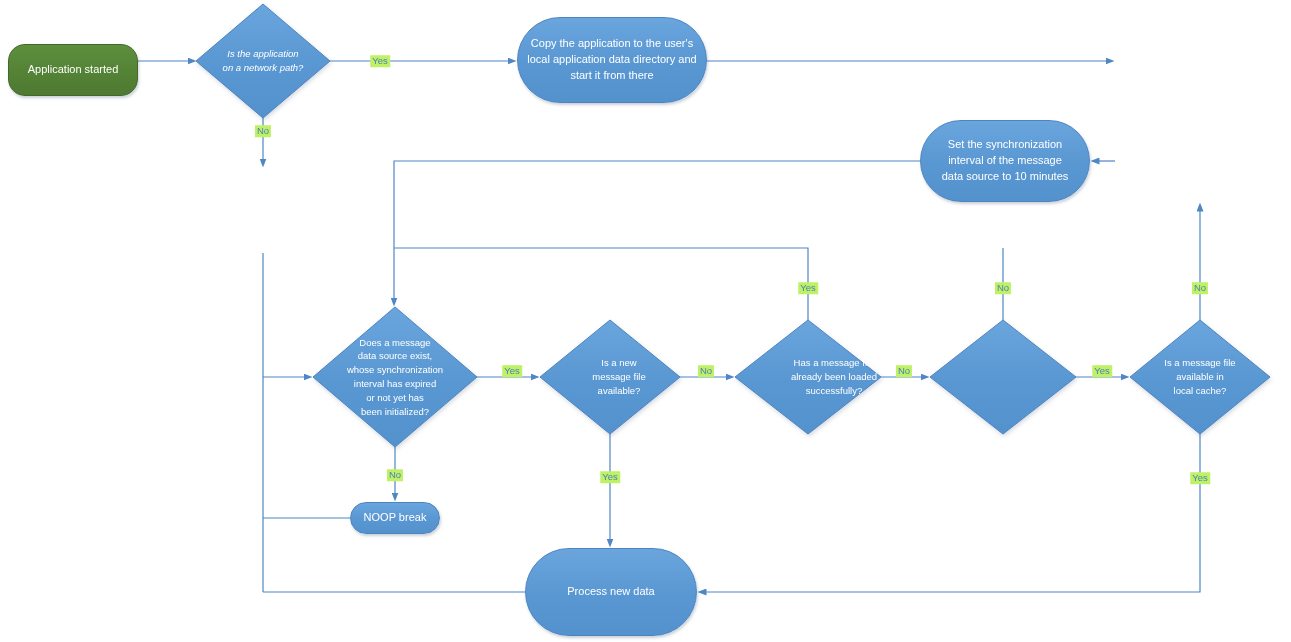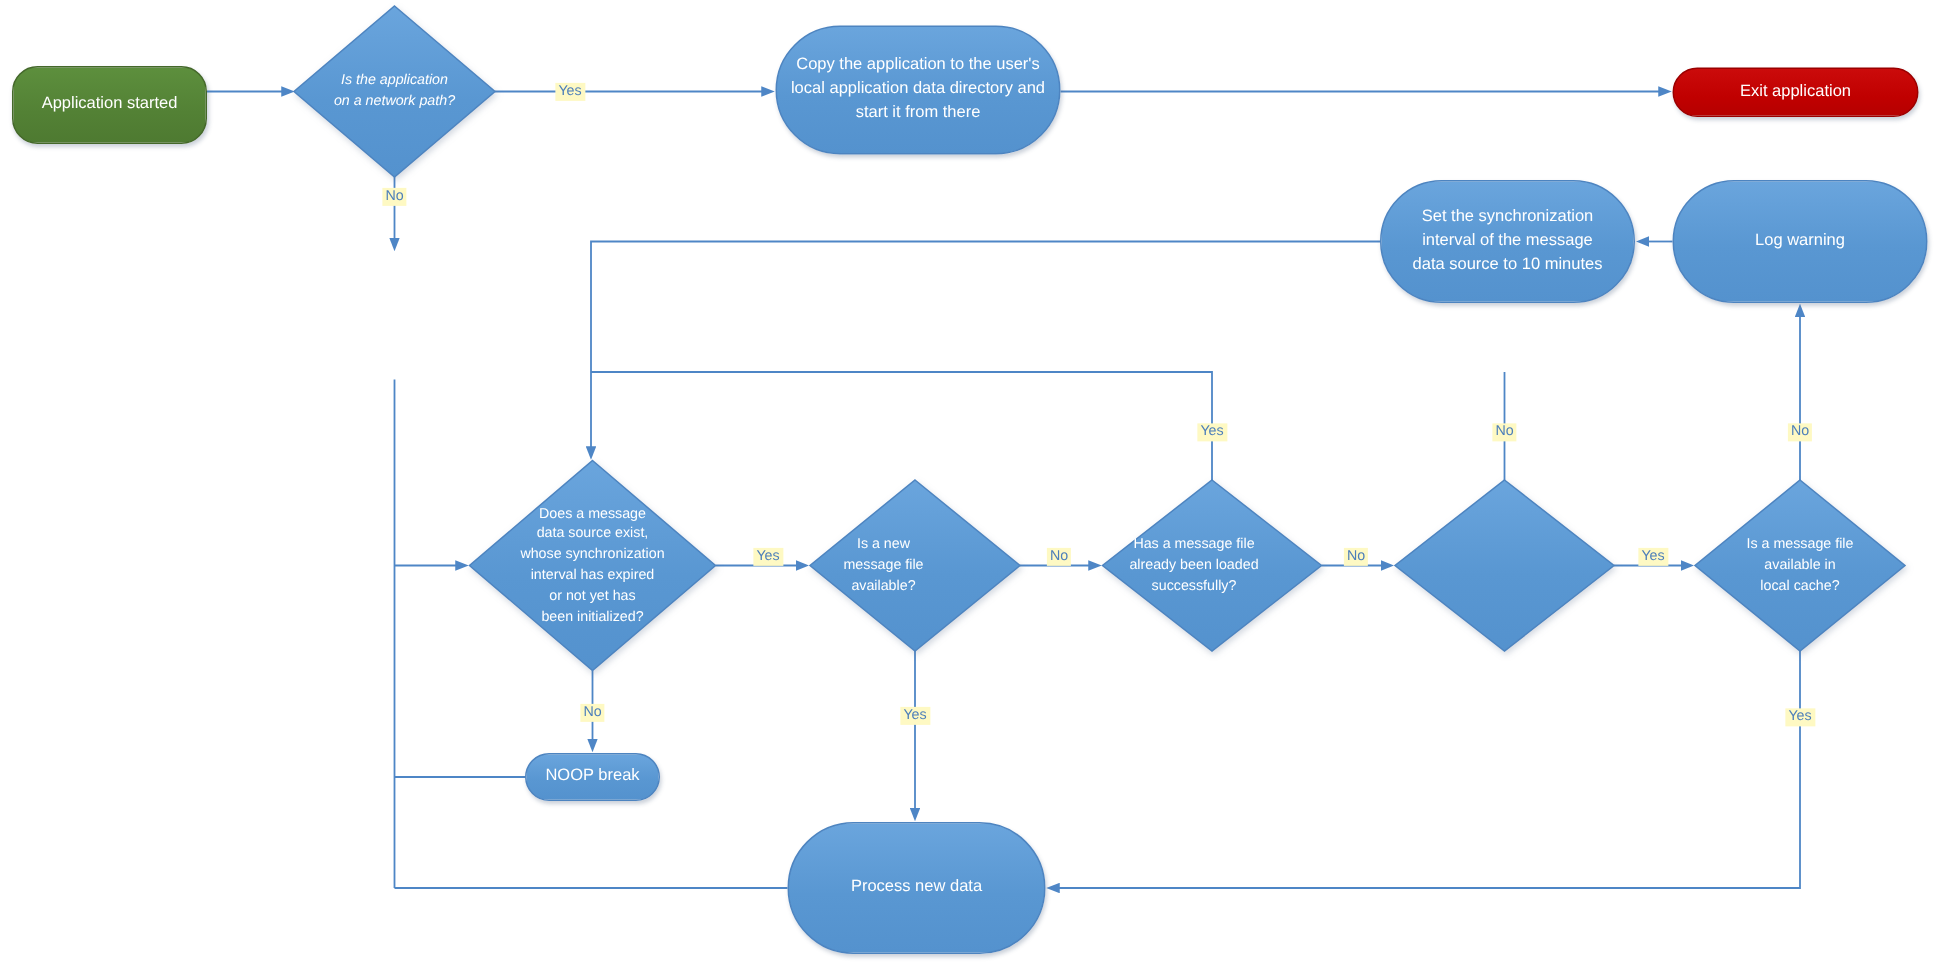--- a/index.html
+++ b/index.html
@@ -16,21 +16,21 @@
     background:linear-gradient(180deg,#6aa5dd 0%,#5997d2 55%,#5492ce 100%);
     border:1px solid #4d84c0;
     box-shadow:1px 2px 3px rgba(80,100,130,0.3);
   }
   .green{background:linear-gradient(180deg,#5d8f3d 0%,#538135 60%,#4e7a31 100%);border:1px solid #44682a;}
   .red{background:linear-gradient(180deg,#cb0b0b 0%,#c00000 60%,#b60000 100%);border:1px solid #9a0000;}
   .dtext{position:absolute;display:flex;align-items:center;justify-content:center;
     text-align:center;color:#ffffff;font-size:9.5px;line-height:1.45;white-space:pre-line;}
   .elabel{
     position:absolute;transform:translate(-50%,-50%);
-    color:#4d7fba;font-size:9.5px;line-height:1;background:#fef9c3;padding:1px 2px;
+    color:#4d7fba;font-size:9.5px;line-height:1;background:#bef264;padding:1px 2px;
   }
 </style>
 </head>
 <body>
 
 <div id="canvas">
 
   <svg id="connector-svg" width="1291" height="642" viewBox="0 0 1291 642">
     <defs>
       <marker id="arr" markerWidth="9" markerHeight="7" refX="0.5" refY="3.5" orient="auto" markerUnits="userSpaceOnUse">
@@ -79,48 +79,46 @@
       <polygon points="1200,320 1270,377 1200,434 1130,377"></polygon>
     </g>
   </svg>
 
   <div class="node stadium green" style="left:8px;top:44px;width:130px;height:52px;border-radius:17px;">Application started</div>
 
   <div class="node stadium" style="left:517px;top:17px;width:190px;height:86px;border-radius:43px;">Copy the application to the user's
 local application data directory and
 start it from there</div>
 
-  <div class="node stadium red" style="left:1115px;top:45px;width:164px;height:33px;border-radius:17px;">Exit application</div>
 
 
   <div class="node stadium" style="left:920px;top:120px;width:170px;height:82px;border-radius:41px;">Set the synchronization
 interval of the message
 data source to 10 minutes</div>
 
-  <div class="node stadium" style="left:1115px;top:120px;width:170px;height:82px;border-radius:41px;">Log warning</div>
 
   <div class="node stadium" style="left:350px;top:502px;width:90px;height:32px;border-radius:16px;">NOOP break</div>
 
   <div class="node stadium" style="left:525px;top:548px;width:172px;height:88px;border-radius:44px;">Process new data</div>
 
   <div class="dtext" style="left:203px;top:38px;width:120px;height:46px;font-style:italic;">Is the application
 on a network path?</div>
 
   <div class="dtext" style="left:323px;top:330px;width:144px;height:94px;">Does a message
 data source exist,
 whose synchronization
 interval has expired
 or not yet has
 been initialized?</div>
 
-  <div class="dtext" style="left:529px;top:345px;width:120px;height:64px;">Is a new
+  <div class="dtext" style="left:559px;top:345px;width:120px;height:64px;">Is a new
 message  file
 available?</div>
 
-  <div class="dtext" style="left:726px;top:345px;width:140px;height:64px;">Has a message file
+  <div class="dtext" style="left:764px;top:345px;width:140px;height:64px;">Has a message file
 already been loaded
 successfully?</div>
 
 
   <div class="dtext" style="left:1135px;top:345px;width:130px;height:64px;">Is a message file
 available in
 local cache?</div>
 
   <span class="elabel" style="left:380px;top:61px;">Yes</span>
   <span class="elabel" style="left:263px;top:131px;">No</span>

